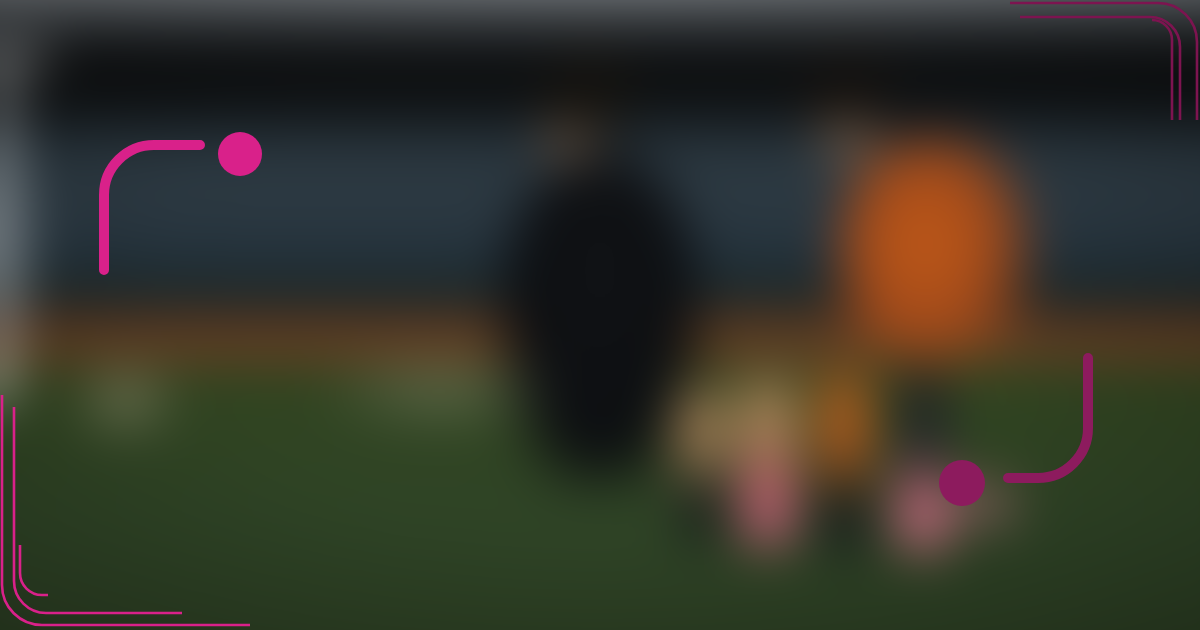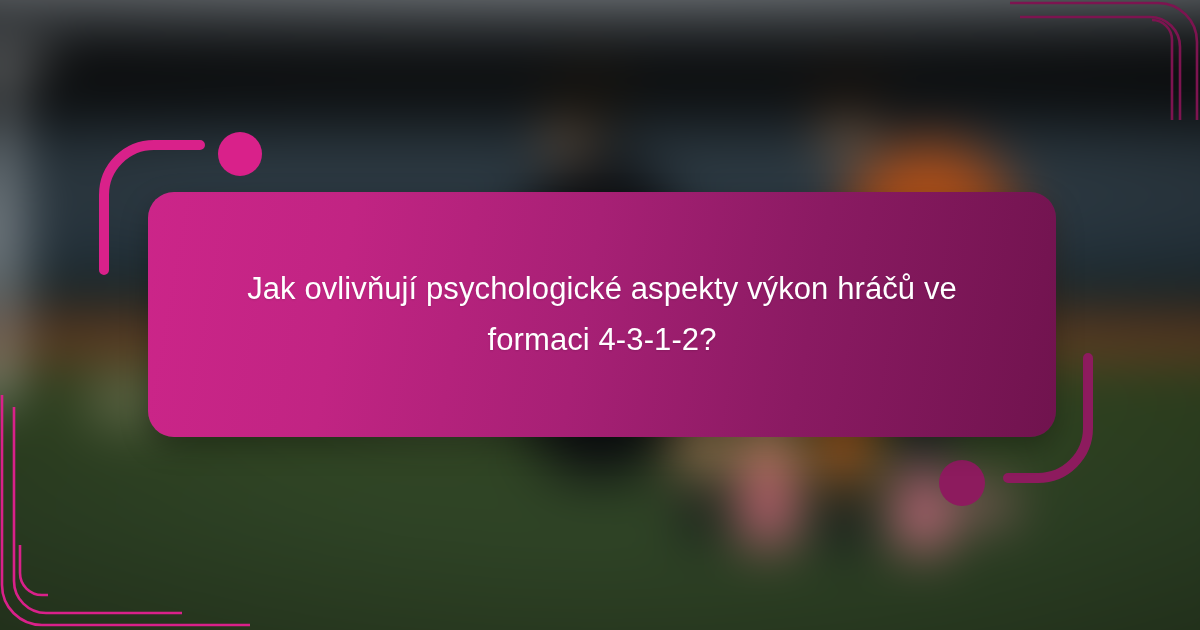--- a/index.html
+++ b/index.html
@@ -266,17 +266,14 @@
     <path d="M108 10 H62 a50 50 0 0 0 -50 50 V135" fill="none" stroke="#d9218a" stroke-width="10" stroke-linecap="round"></path>
   </svg>
 
   <svg class="elbow elbow-br" width="110" height="145" viewBox="0 0 110 145">
     <path d="M88 8 V78 a50 50 0 0 1 -50 50 H8" fill="none" stroke="#8d1b5e" stroke-width="10" stroke-linecap="round"></path>
   </svg>
 
   <div class="dot dot-tl"></div>
   <div class="dot dot-br"></div>
 
-  <div class="card">
-    <h1 class="card-title">Jak ovlivňují psychologické aspekty výkon hráčů ve formaci 4-3-1-2?</h1>
-  </div>
 
 </div>
 
 </body></html>

